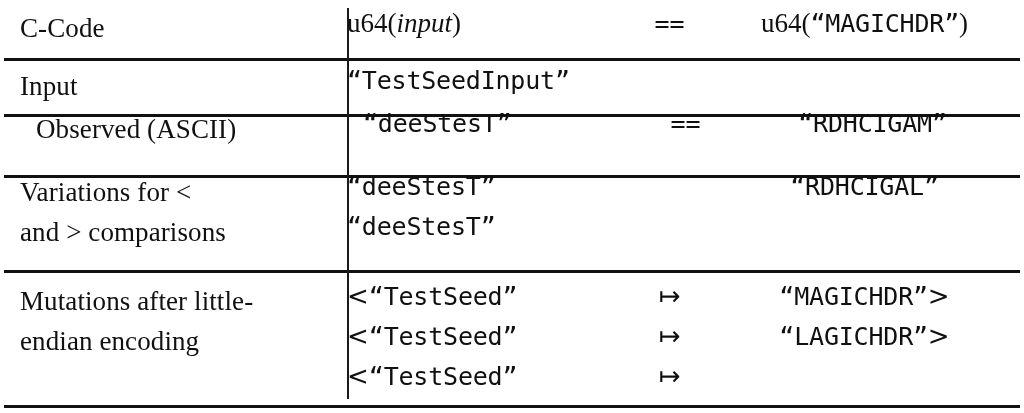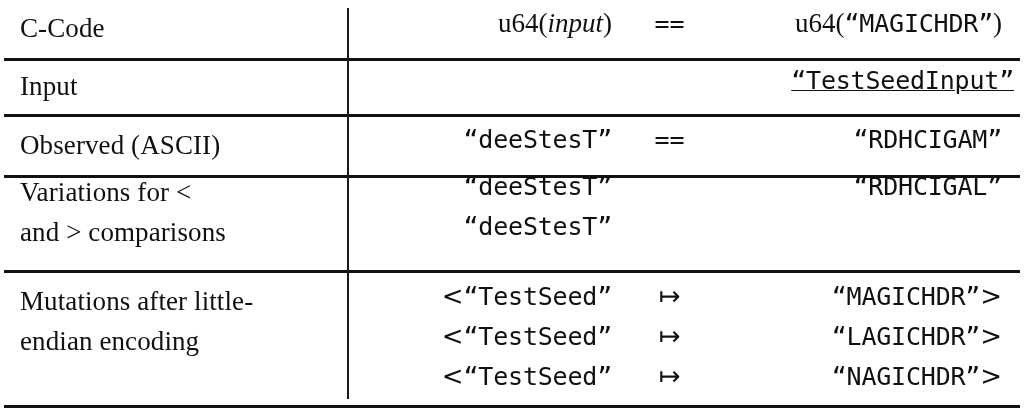--- a/index.html
+++ b/index.html
@@ -70,29 +70,28 @@
     position: relative;
   }
 
   
   .triple {
     display: grid;
     grid-template-columns: 265px 115px 1fr;
     align-items: baseline;
     height: 40px;
   }
-  .triple > .c-left  { text-align: right; }
+  .triple > .c-left  { text-align: left; }
   .triple > .c-op    { text-align: center; }
-  .triple > .c-right { text-align: right; padding-right: 22px; }
+  .triple > .c-right { text-align: center; padding-right: 22px; }
 
   .single-center {
-    text-align: right;
+    text-align: left;
     height: 40px;
     padding-right: 10px;
-    text-decoration: underline;
   }
 
   
   .mono {
     font-family: "DejaVu Sans Mono", "Liberation Mono", monospace;
     font-size: 25px;
     letter-spacing: -0.2px;
   }
   .rm {
     font-family: "Liberation Serif", "DejaVu Serif", serif;
@@ -146,21 +145,21 @@
 
   <div class="row" style="top:66px;">
     <div class="label-cell">
       <span class="lbl-line">Input</span>
     </div>
     <div class="body-cell">
       <div class="single-center line"><span class="mono">“</span><span class="mono">TestSeedInput</span><span class="mono">”</span></div>
     </div>
   </div>
 
-  <div class="row" style="top:125px;">
+  <div class="row" style="top:109px;margin-left:16px;">
     <div class="label-cell">
       <span class="lbl-line">Observed (ASCII)</span>
     </div>
     <div class="body-cell">
       <div class="triple">
         <span class="c-left line"><span class="mono">“</span><span class="mono">deeStesT</span><span class="mono">”</span></span>
         <span class="c-op op line">==</span>
         <span class="c-right line"><span class="mono">“</span><span class="mono">RDHCIGAM</span><span class="mono">”</span></span>
       </div>
     </div>
@@ -199,19 +198,18 @@
 
       <div class="triple">
         <span class="c-left line"><span class="anglebr">&lt;</span><span class="mono">“</span><span class="mono">TestSeed</span><span class="mono">”</span></span>
         <span class="c-op mathop line">↦</span>
         <span class="c-right line"><span class="mono">“</span><span class="mono">LAGICHDR</span><span class="mono">”</span><span class="anglebr">&gt;</span></span>
       </div>
 
       <div class="triple">
         <span class="c-left line"><span class="anglebr">&lt;</span><span class="mono">“</span><span class="mono">TestSeed</span><span class="mono">”</span></span>
         <span class="c-op mathop line">↦</span>
-        <span class="c-right line"><span class="mono">“</span><span class="mono">NAGICHDR</span><span class="mono">”</span><span class="anglebr">&gt;</span></span>
       </div>
 
     </div>
   </div>
 
 </div>
 
 </body></html>

